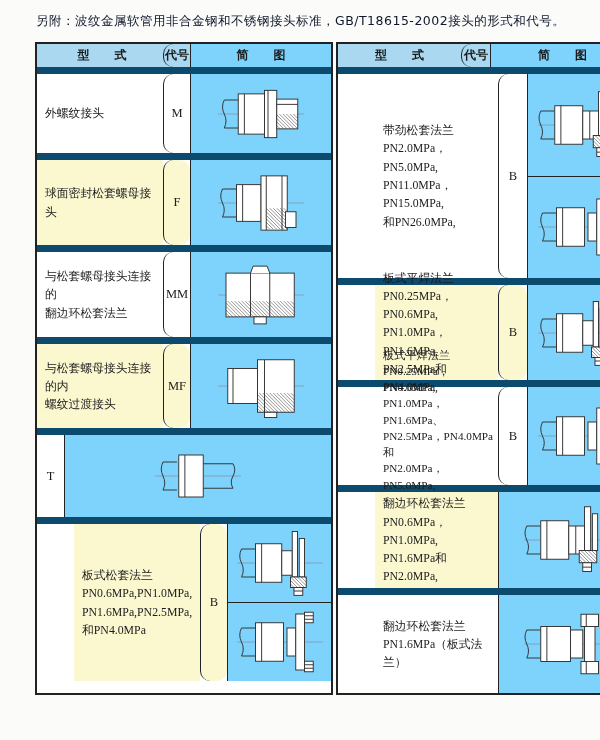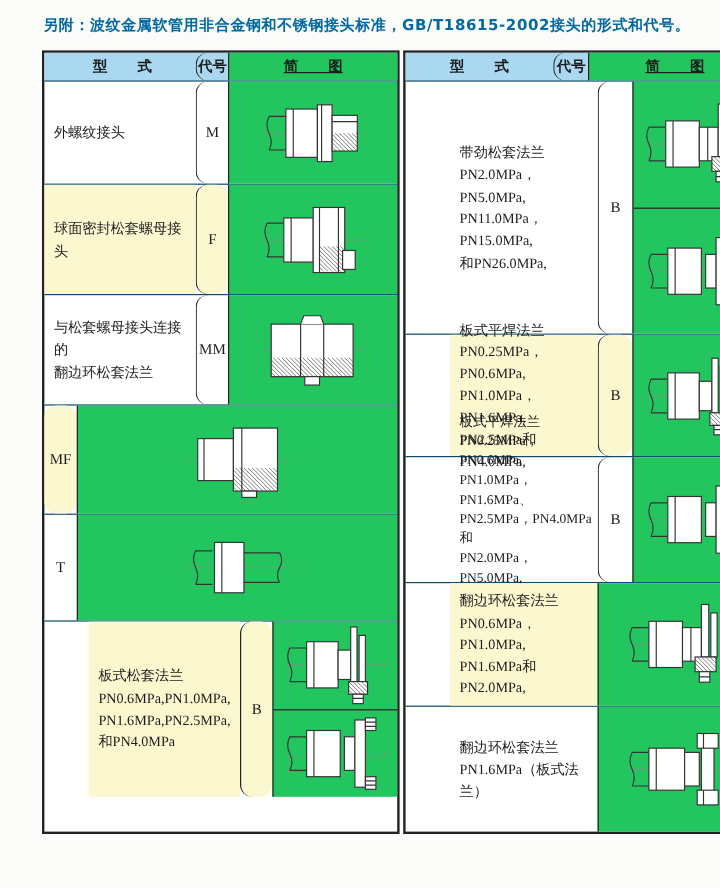--- a/index.html
+++ b/index.html
@@ -3,39 +3,39 @@
 <meta charset="utf-8">
 <style>
   html,body{margin:0;padding:0;}
   body{
     width:600px;height:740px;background:#fbfbfa;position:relative;
     font-family:"DejaVu Sans","Liberation Sans",sans-serif;color:#1b1b1b;
     overflow:hidden;
   }
   .title{
     position:absolute;left:36px;top:13px;width:540px;
-    font-size:12.5px;font-weight:bold;letter-spacing:0.5px;color:#0369a1;
+    font-size:12.5px;font-weight:normal;letter-spacing:0.5px;color:#0f172a;
   }
   .tables{
     position:absolute;left:35px;top:42px;display:flex;gap:3px;
   }
   .tbl{
     border:2px solid #222;background:#fff;
   }
   .row{display:flex;align-items:stretch;box-sizing:border-box;}
-  .row + .row{border-top:1px solid #0c4a6e;}
+  .row + .row{border-top:7px solid #0c4a6e;}
   .hdr{background:var(--hdr,#a9d8f0);}
   .hdr .c{font-weight:bold;font-size:12px;white-space:pre;justify-content:center;align-items:center;display:flex;}
   .c{box-sizing:border-box;display:flex;}
   .c + .c{border-left:1px solid #222;}
   .c-type{display:flex;align-items:center;padding:4px 4px 4px 8px;
     font-size:11.8px;line-height:1.55;white-space:pre-line;}
   .c-code{display:flex;align-items:center;justify-content:center;
     font-family:"Liberation Serif","DejaVu Serif",serif;font-size:12.5px;border-radius:10px;}
-  .c-diag{flex:1;display:flex;flex-direction:column;background:#22c55e;text-decoration:underline;}
+  .c-diag{flex:1;display:flex;flex-direction:column;background:#7dd3fc;}
   .sub{flex:1;display:flex;align-items:center;justify-content:center;overflow:hidden;}
   .sub + .sub{border-top:1px solid #222;}
   .hl .c-type,.hl .c-code{background:var(--hl,#fbf8d0);}
   
   .t-left .c-type{width:126px;}
   .t-left .c-code{width:27px;}
   .t-left .c-diag{width:104px;}
   .t-right .c-type{width:123px;}
   .t-right .c-code{width:29px;}
   .t-right .c-diag{width:107px;}
@@ -156,20 +156,22 @@
                 <line x1="90" y1="55" x2="82" y2="47" stroke-width="0.6"></line>
                 <line x1="90" y1="51" x2="86" y2="47" stroke-width="0.6"></line>
                 <rect x="44" y="65" width="14" height="8" fill="#fff"></rect>
               </g>
             </svg>
           </div>
       </div>
     </div>
 
     <div class="row hl" style="height:91px">
+      <div class="c c-type">与松套螺母接头连接的内
+螺纹过渡接头</div>
       <div class="c c-code">MF</div>
       <div class="c c-diag">
         <div class="sub">
             <svg viewBox="0 0 104 80" width="96" height="70">
               <g stroke="#333" stroke-width="1.1" fill="none">
                 <line class="cl" x1="3" y1="40" x2="101" y2="40"></line>
                 <rect x="14" y="20" width="34" height="40" fill="#fff"></rect>
                 <line x1="20" y1="20" x2="20" y2="60"></line>
                 <rect x="48" y="10" width="42" height="60" fill="#fff"></rect>
                 <line x1="56" y1="10" x2="56" y2="70"></line>
@@ -205,21 +207,21 @@
                 <path d="M28 24 H12 M28 56 H12 M12 24 q-4 8 0 16 q4 8 0 16" fill="none"></path>
                 <rect x="30" y="16" width="28" height="48" fill="#fff"></rect>
                 <line x1="37" y1="16" x2="37" y2="64"></line>
                 <path d="M58 26 H92 M58 54 H92 M92 26 q4 7 0 14 q-4 7 0 14" fill="none"></path>
               </g>
             </svg>
           </div>
       </div>
     </div>
 
-    <div class="row hl" style="height:147px">
+    <div class="row hl" style="height:164px">
       <div class="c c-type pn">板式松套法兰
 PN0.6MPa,PN1.0MPa,
 PN1.6MPa,PN2.5MPa,
 和PN4.0MPa</div>
       <div class="c c-code">B</div>
       <div class="c c-diag">
         <div class="sub">
             <svg viewBox="0 0 104 80" width="96" height="70">
               <g stroke="#333" stroke-width="1.1" fill="none">
                 <line class="cl" x1="3" y1="40" x2="101" y2="40"></line>

